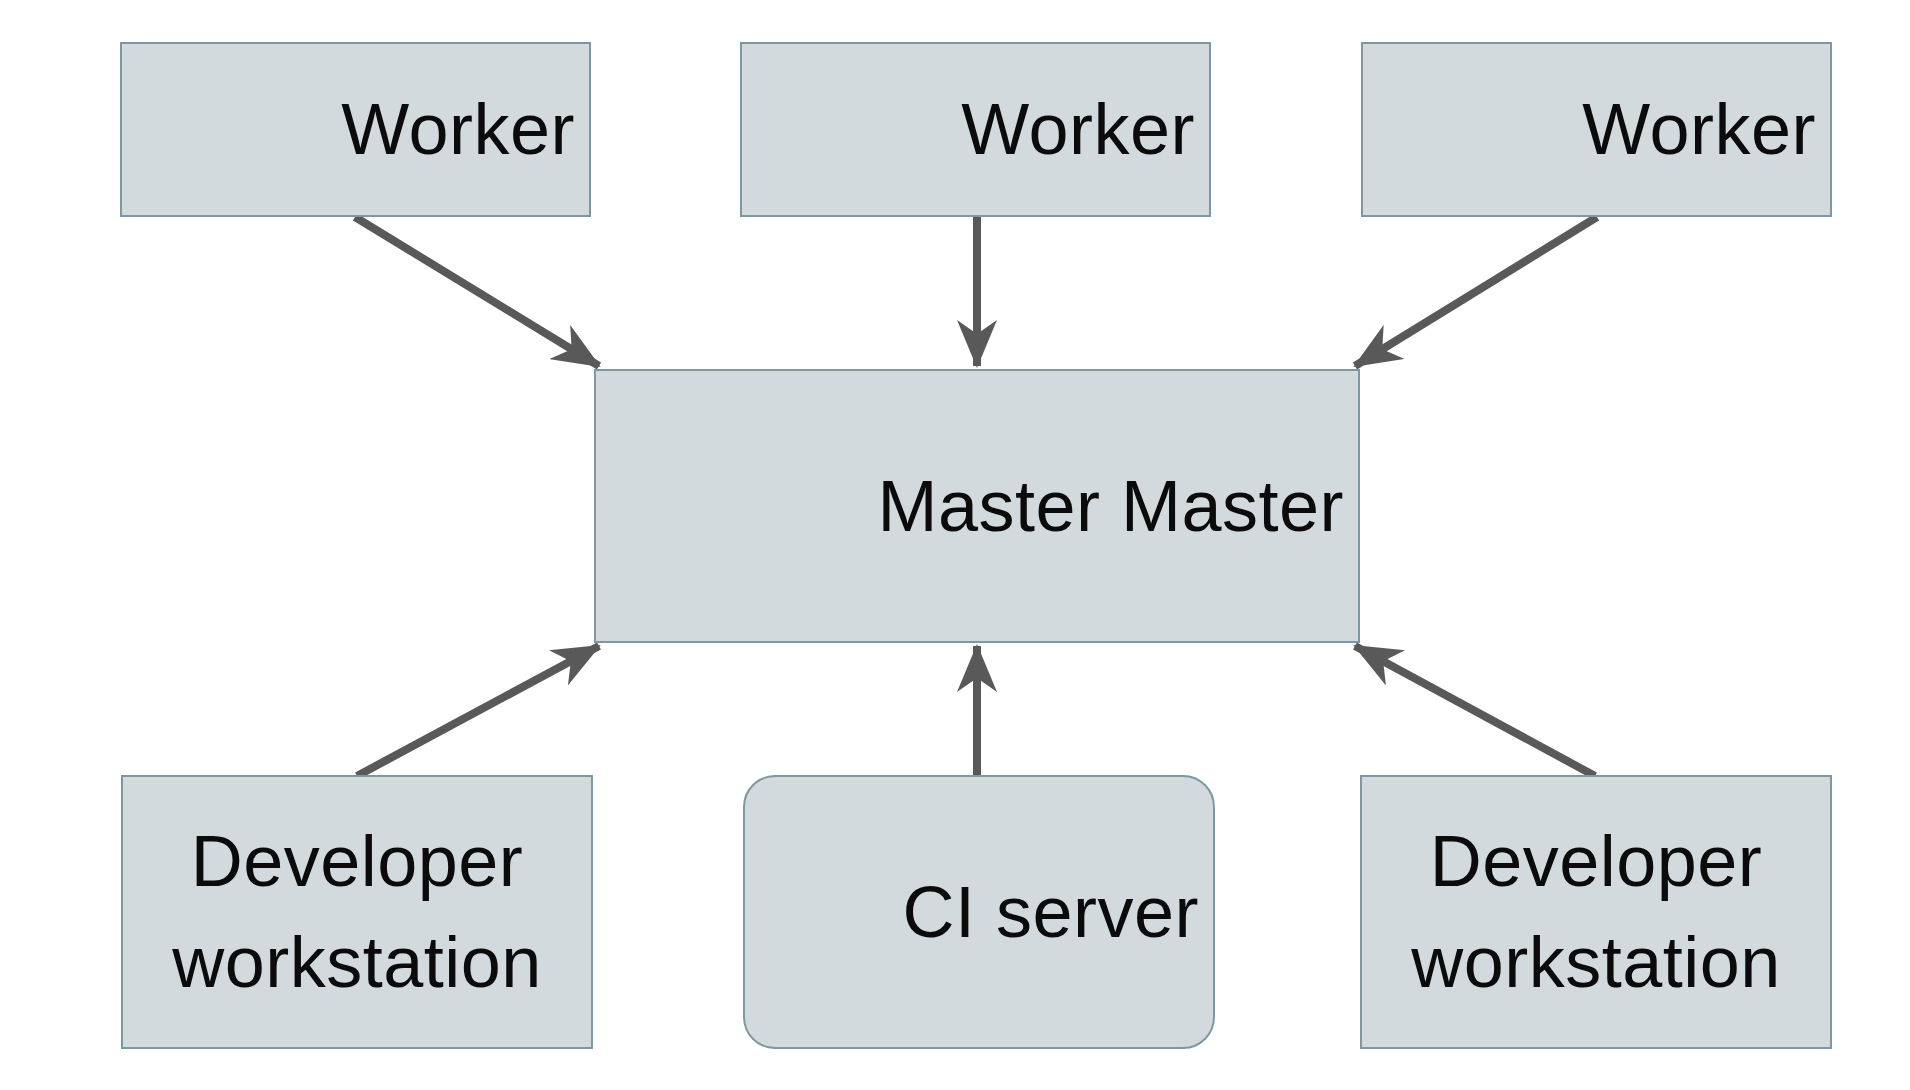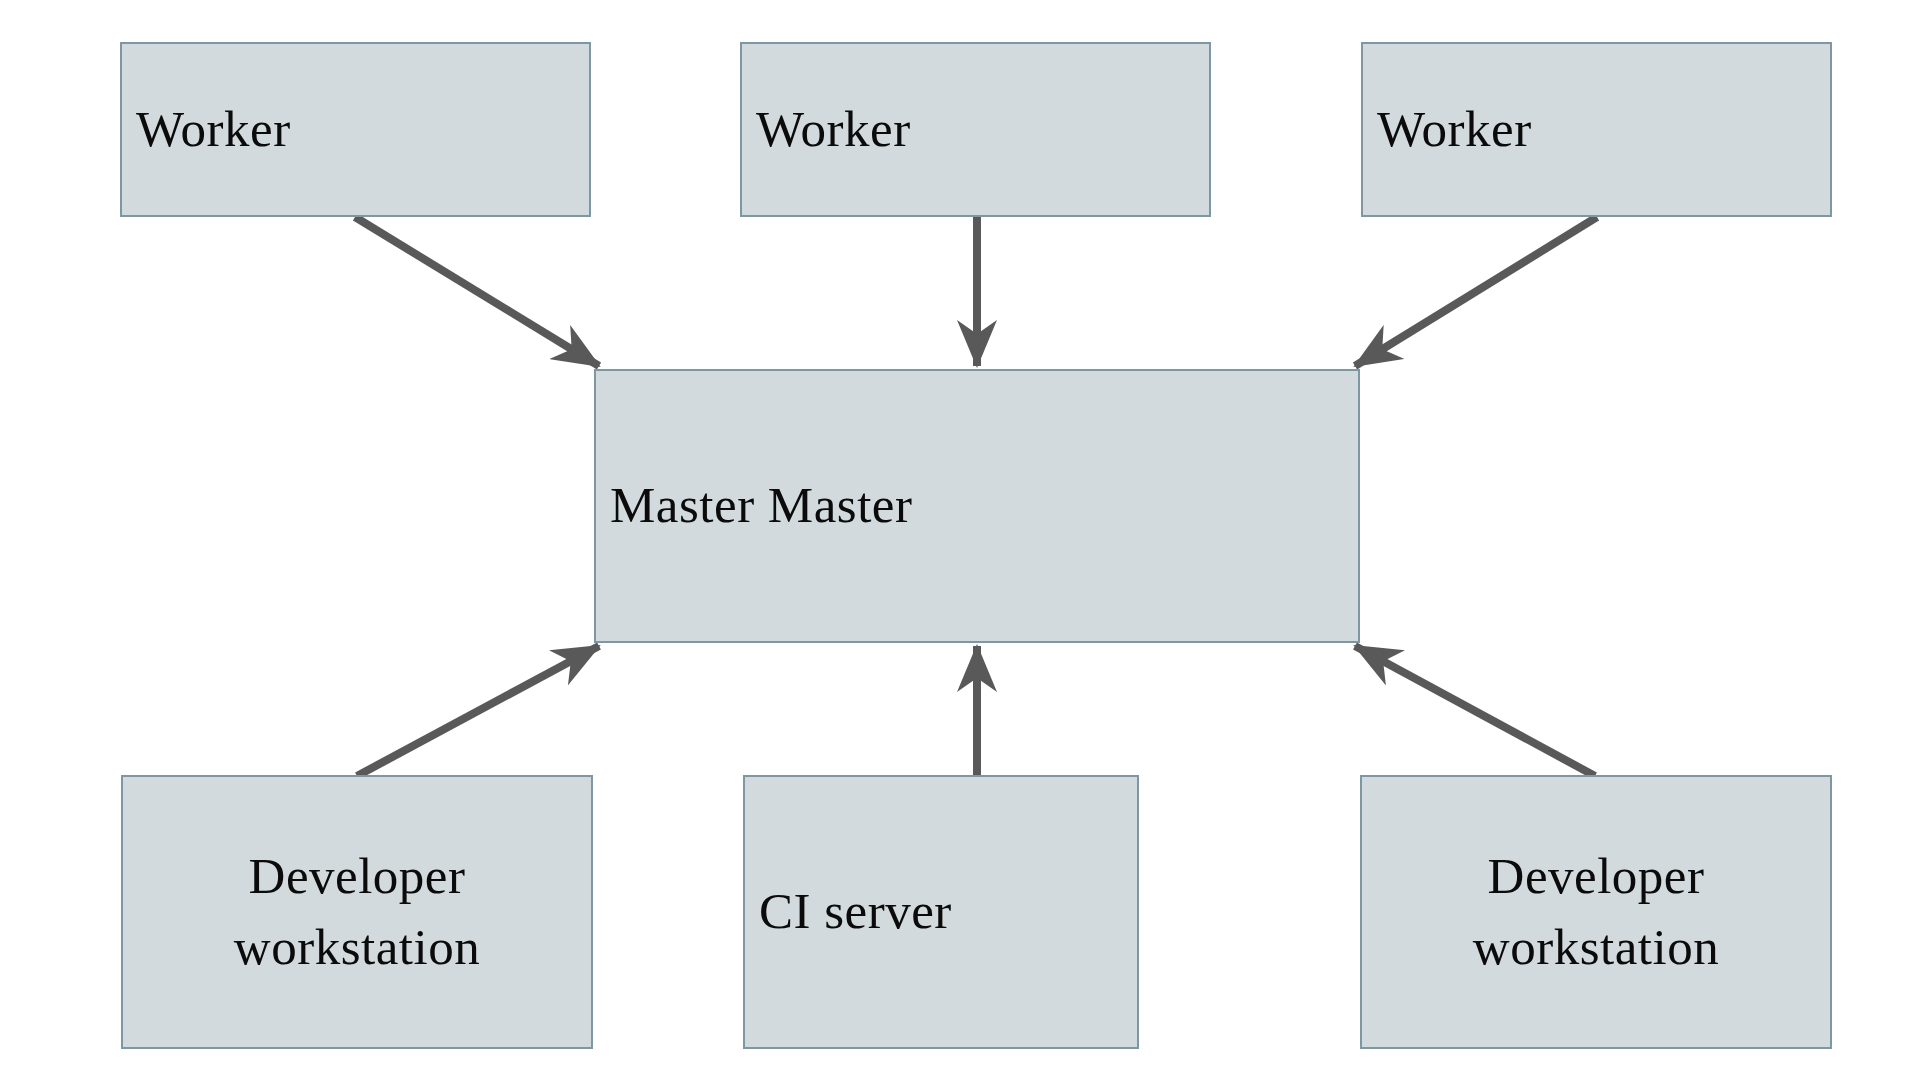--- a/index.html
+++ b/index.html
@@ -35,35 +35,34 @@
     stroke-width: 8;
     fill: none;
   }
   .arrowhead-shape { fill: var(--arrow-color); }
   .node {
     position: absolute;
     background: var(--node-fill);
     border: 2.5px solid var(--node-border);
     display: flex;
     align-items: center;
-    justify-content: flex-start;
+    justify-content: flex-end;
     text-align: center;
     color: var(--text-color);
-    font-size: 51px;
+    font-size: 72px;
     line-height: 1.4;
     letter-spacing: 0.5px;
-    font-family: Liberation Serif, serif;
   }
   .node-label { padding: 0 14px; }
   #worker-box-1   { left: 120px;  top: 42px;  width: 471px; height: 175px; }
   #worker-box-2   { left: 740px;  top: 42px;  width: 471px; height: 175px; }
   #worker-box-3   { left: 1361px; top: 42px;  width: 471px; height: 175px; }
   #build-master-box { left: 594px; top: 369px; width: 766px; height: 274px; }
   #developer-workstation-box-1 { left: 121px;  top: 775px; width: 472px; height: 274px; }
-  #ci-server-box               { left: 743px;  top: 775px; width: 396px; height: 274px; }
+  #ci-server-box               { left: 743px;  top: 775px; width: 472px; height: 274px; border-radius: 32px; }
   #developer-workstation-box-2 { left: 1360px; top: 775px; width: 472px; height: 274px; }
 </style>
 </head>
 <body>
 
 <div class="canvas">
 
   <svg class="edges-layer" viewBox="0 0 1910 1090" xmlns="http://www.w3.org/2000/svg">
     <defs>
       <marker id="arrowhead" viewBox="0 0 12 10" refX="11.5" refY="5" markerWidth="6" markerHeight="5" orient="auto-start-reverse" markerUnits="strokeWidth">

